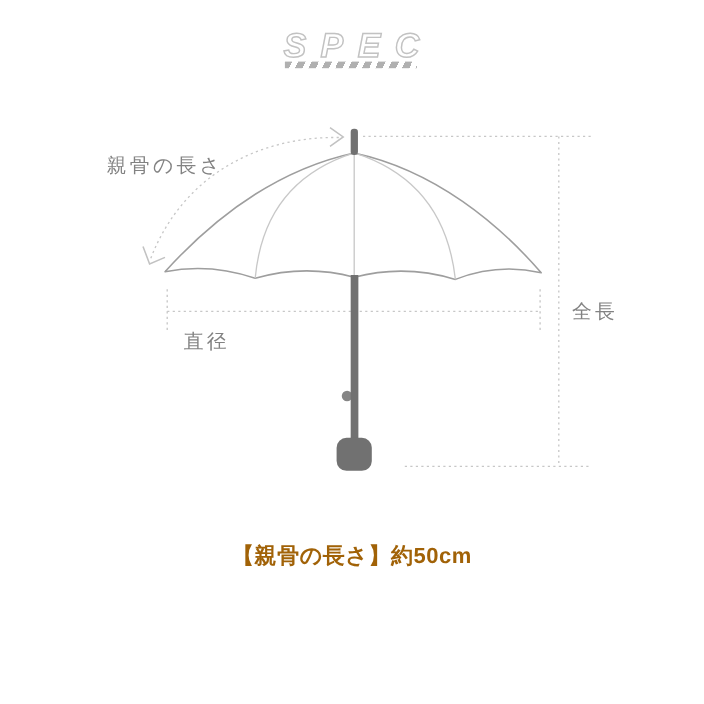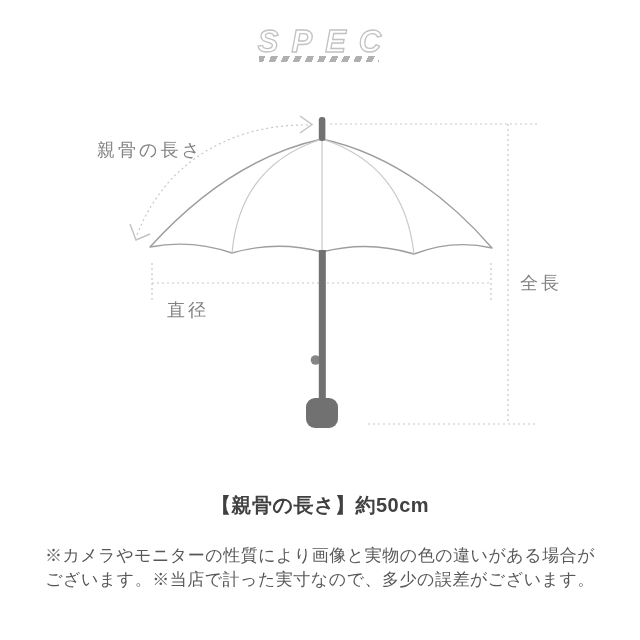--- a/index.html
+++ b/index.html
@@ -65,21 +65,21 @@
   
   .spec-measurements {
     position: absolute;
     top: 492px; left: 0;
     width: 640px;
     display: flex;
     justify-content: center;
     gap: 27px;
     font-size: 20px;
     font-weight: 600;
-    color: #404040;
+    color: #a16207;
     letter-spacing: 0.5px;
     white-space: nowrap;
   }
   
   .disclaimer {
     position: absolute;
     top: 544px; left: 0;
     width: 640px;
     text-align: center;
     font-size: 17px;
@@ -145,18 +145,14 @@
 
     <text class="diagram-label" x="97" y="156">親骨の長さ</text>
     <text class="diagram-label" x="167" y="316">直径</text>
     <text class="diagram-label" x="520" y="289">全長</text>
   </svg>
 
   <div class="spec-measurements">
     <span>【親骨の長さ】約50cm</span>
   </div>
 
-  <div class="disclaimer">
-    <div>※カメラやモニターの性質により画像と実物の色の違いがある場合が</div>
-    <div>ございます。※当店で計った実寸なので、多少の誤差がございます。</div>
-  </div>
 
 </div>
 
 </body></html>

